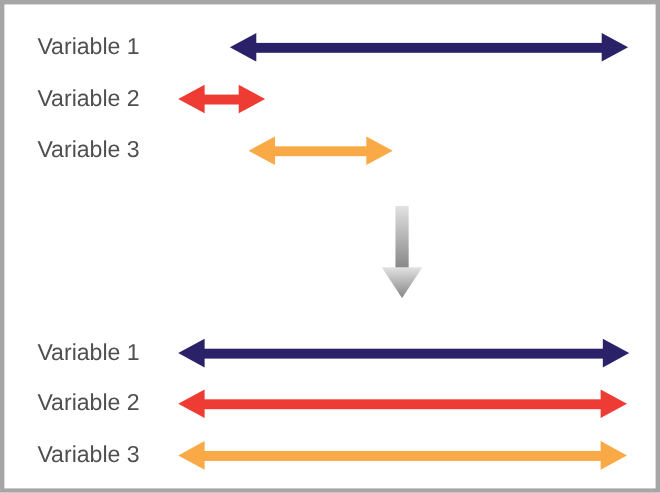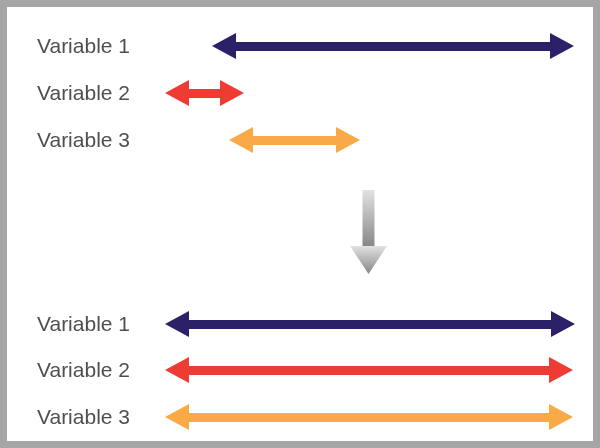--- a/index.html
+++ b/index.html
@@ -7,21 +7,21 @@
     padding: 0;
     background: #ffffff;
     font-family: "Liberation Sans", sans-serif;
   }
   .canvas {
     position: relative;
     width: 600px;
     height: 448px;
     box-sizing: border-box;
     background: #ffffff;
-    border: 7px solid #1d4ed8;
+    border: 4px solid #1d4ed8;
     overflow: hidden;
   }
   .vrow {
     position: absolute;
     left: 0;
     right: 0;
     height: 28px;
   }
   .vlabel {
     position: absolute;

